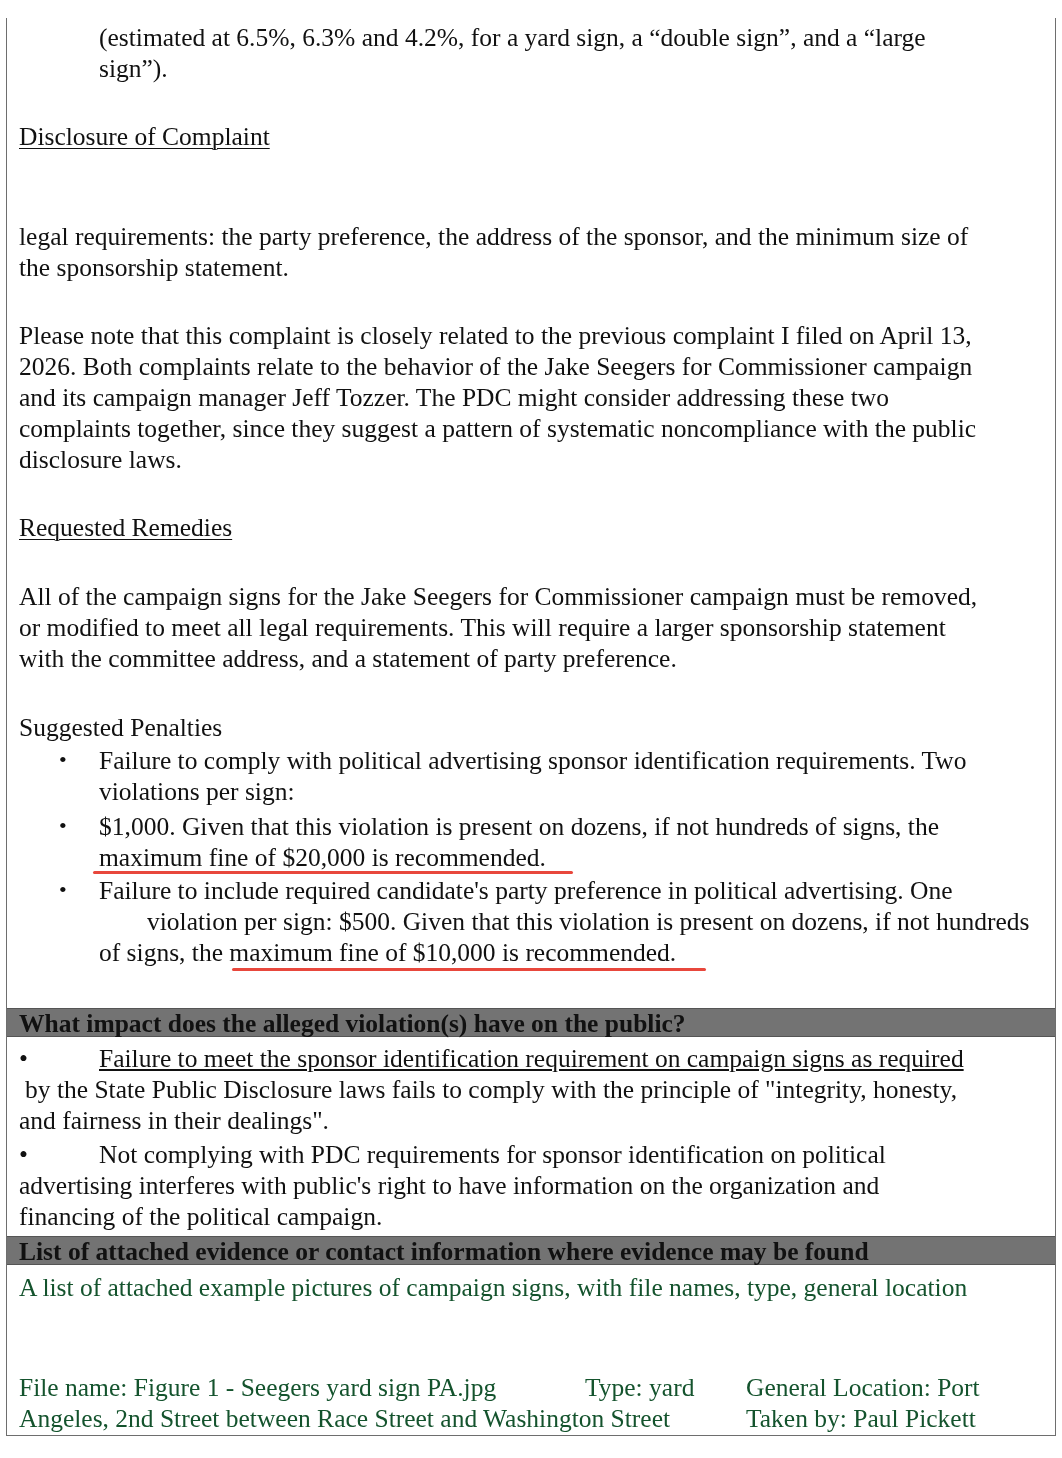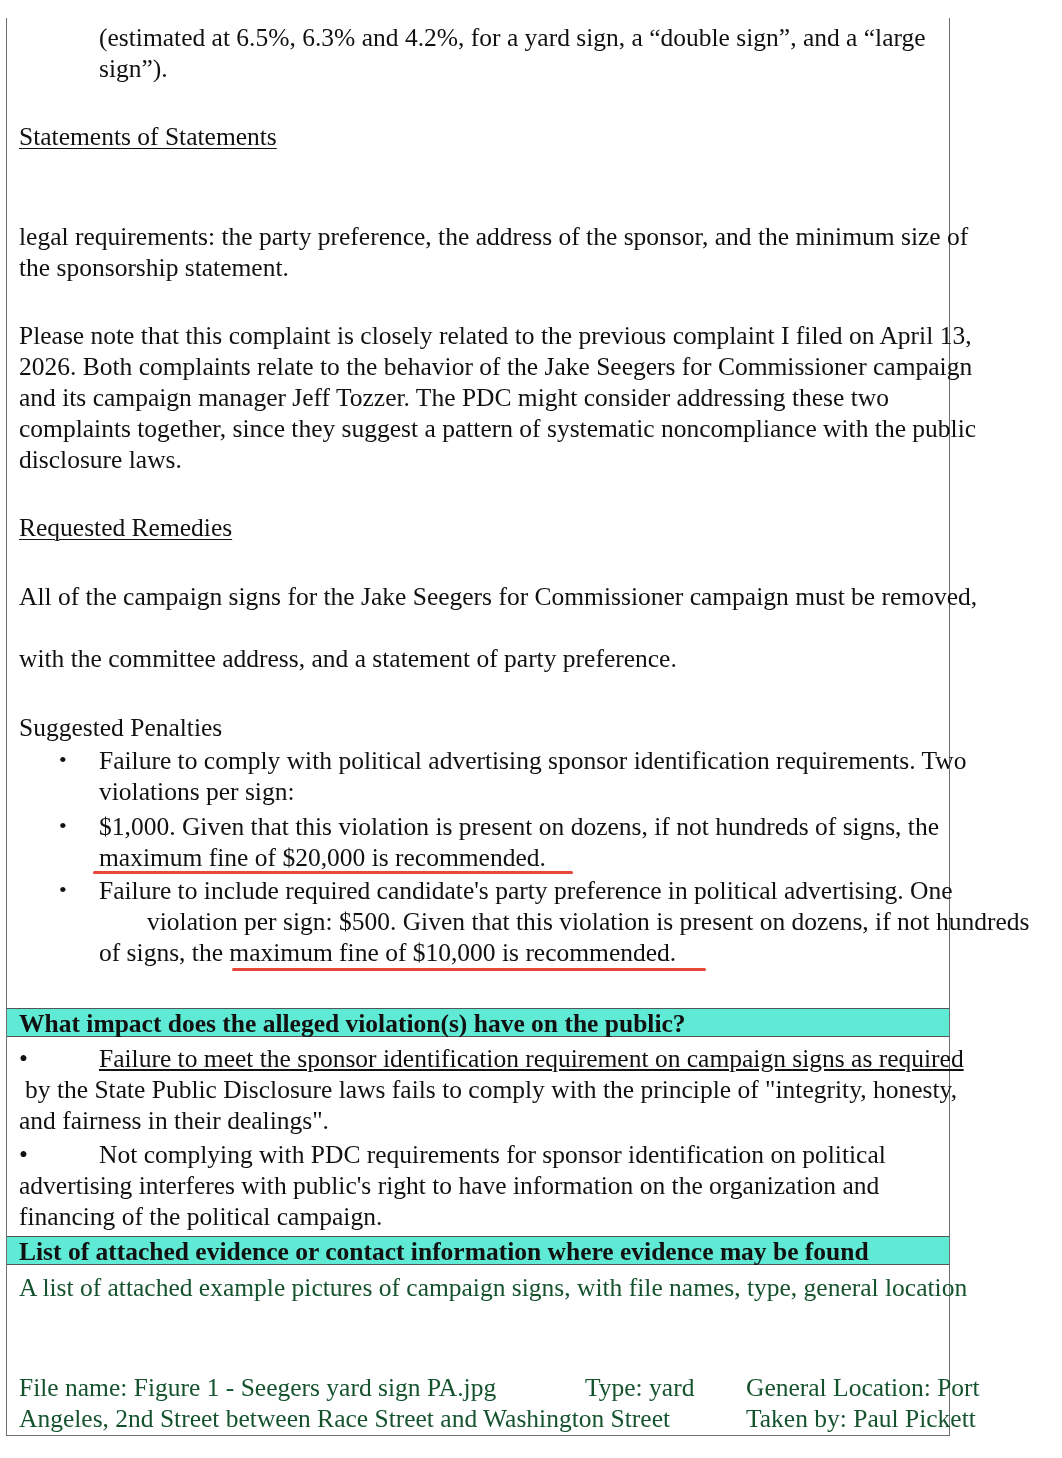--- a/index.html
+++ b/index.html
@@ -1,49 +1,50 @@
 <!DOCTYPE html>
 <html><head>
 <meta charset="utf-8">
 <style>
   html, body { margin: 0; padding: 0; background: #ffffff; }
   body { width: 1062px; height: 1458px; position: relative; overflow: hidden;
          font-family: "Liberation Serif", serif; color: #111; font-size: 25.5px; }
-  .frame { position: absolute; left: 6px; top: 18px; width: 944px; height: 1418px;
+  .frame { position: absolute; left: 6px; top: 18px; width: 1050px; height: 1418px;
            border: 1.5px solid #6e6e6e; border-top: none; box-sizing: border-box; }
   .line { position: absolute; left: 12px; white-space: nowrap; line-height: 31px; }
   .indent { left: 92px; }
   .heading-u { text-decoration: underline; text-underline-offset: 3px; text-decoration-thickness: 1px; }
-  .hdr { position: absolute; left: 0; right: 0; background: #5eead4; border-top: 1.5px solid #555;
+  .hdr { position: absolute; left: 0; right: 0; background: #737373; border-top: 1.5px solid #555;
          border-bottom: 1.5px solid #555; font-weight: bold; height: 29px; line-height: 29px;
          padding-left: 12px; box-sizing: border-box; }
   .bullet { position: absolute; left: 52px; font-size: 22px; }
   .redline { position: absolute; height: 3px; background: #e8473c; border-radius: 2px; }
   .evidence { color: #14532d; }
 </style>
 </head>
 <body>
 
 <div class="frame">
 
   <div class="line indent" style="top:4px;">(estimated at 6.5%, 6.3% and 4.2%, for a yard sign, a “double sign”, and a “large</div>
   <div class="line indent" style="top:35px;">sign”).</div>
 
-  <div class="line heading-u" style="top:103px;">Statements of Statements</div>
+  <div class="line heading-u" style="top:103px;">Disclosure of Complaint</div>
   <div class="line" style="top:203px;">legal requirements: the party preference, the address of the sponsor, and the minimum size of</div>
   <div class="line" style="top:234px;">the sponsorship statement.</div>
 
   <div class="line" style="top:302px;">Please note that this complaint is closely related to the previous complaint I filed on April 13,</div>
   <div class="line" style="top:333px;">2026. Both complaints relate to the behavior of the Jake Seegers for Commissioner campaign</div>
   <div class="line" style="top:364px;">and its campaign manager Jeff Tozzer. The PDC might consider addressing these two</div>
   <div class="line" style="top:395px;">complaints together, since they suggest a pattern of systematic noncompliance with the public</div>
   <div class="line" style="top:426px;">disclosure laws.</div>
 
   <div class="line heading-u" style="top:494px;">Requested Remedies</div>
   <div class="line" style="top:563px;">All of the campaign signs for the Jake Seegers for Commissioner campaign must be removed,</div>
+  <div class="line" style="top:594px;">or modified to meet all legal requirements. This will require a larger sponsorship statement</div>
   <div class="line" style="top:625px;text-align:right;">with the committee address, and a statement of party preference.</div>
 
   <div class="line" style="top:694px;">Suggested Penalties</div>
 
   <span class="bullet" style="top:729px;">•</span>
   <div class="line indent" style="top:727px;">Failure to comply with political advertising sponsor identification requirements. Two</div>
   <div class="line indent" style="top:758px;">violations per sign:</div>
 
   <span class="bullet" style="top:795px;">•</span>
   <div class="line indent" style="top:793px;">$1,000. Given that this violation is present on dozens, if not hundreds of signs, the</div>

